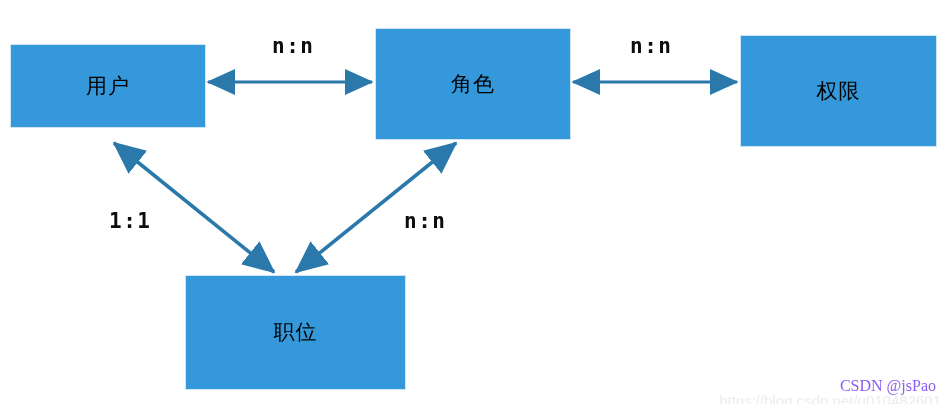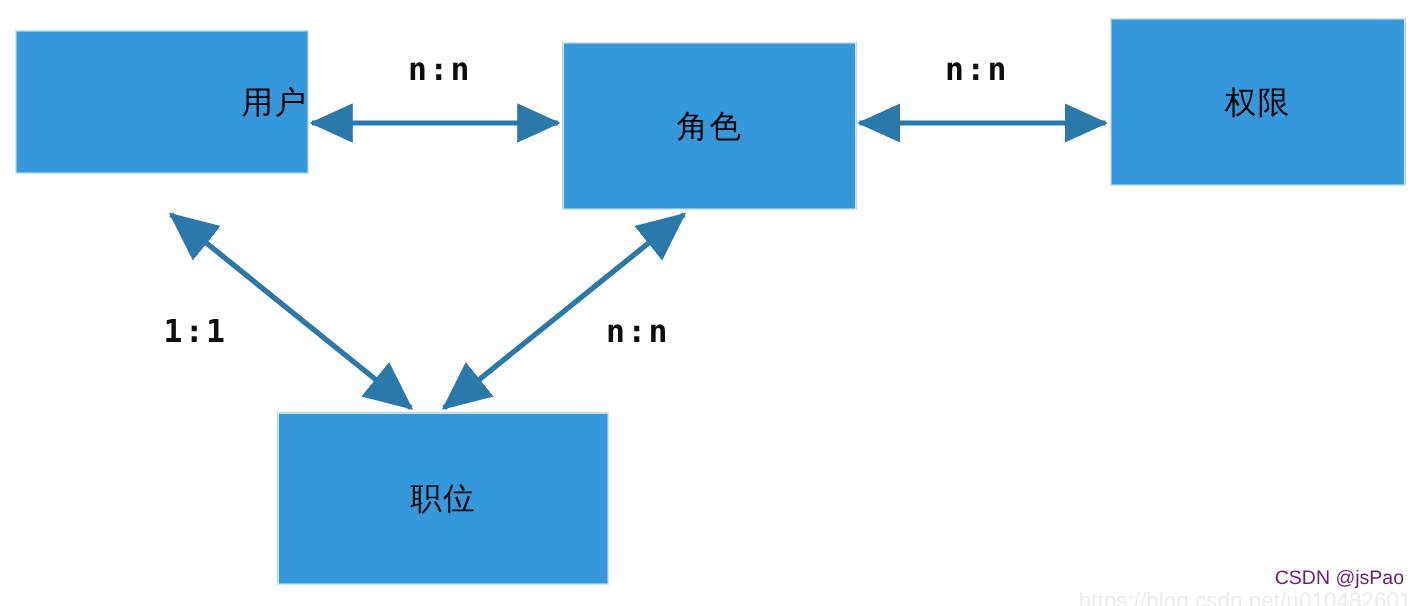--- a/index.html
+++ b/index.html
@@ -50,23 +50,23 @@
     font-weight: bold;
     color: #0d0d0d;
     white-space: nowrap;
     z-index: 3;
     letter-spacing: 1.5px;
   }
   #watermark-credit {
     position: absolute;
     right: 11px;
     top: 377px;
-    font-family: Liberation Sans, sans-serif;
-    font-size: 13px;
-    color: #701a75;
+    font-family: Liberation Serif, serif;
+    font-size: 16px;
+    color: #8b5cf6;
     white-space: nowrap;
     z-index: 4;
   }
   #watermark-url {
     position: absolute;
     right: 6px;
     top: 392px;
     font-family: "Liberation Sans", sans-serif;
     font-size: 15px;
     color: #ececec;
@@ -92,29 +92,29 @@
 
     <line x1="208" y1="82" x2="372" y2="82" stroke="#2b79ab" stroke-width="3.2" marker-start="url(#arrow-start)" marker-end="url(#arrow-end)"></line>
 
     <line x1="573" y1="82" x2="737" y2="82" stroke="#2b79ab" stroke-width="3.2" marker-start="url(#arrow-start)" marker-end="url(#arrow-end)"></line>
 
     <line x1="114" y1="143" x2="274" y2="272" stroke="#2b79ab" stroke-width="3.6" marker-start="url(#arrow-start)" marker-end="url(#arrow-end)"></line>
 
     <line x1="456" y1="143" x2="296" y2="272" stroke="#2b79ab" stroke-width="3.6" marker-start="url(#arrow-start)" marker-end="url(#arrow-end)"></line>
   </svg>
 
-  <div class="entity-box" style="left:10px; top:20px; width:196px; height:96px;justify-content:flex-end;">
+  <div class="entity-box" style="left:10px; top:44px; width:196px; height:84px;">
     <span class="entity-label">用户</span>
   </div>
 
   <div class="entity-box" style="left:375px; top:28px; width:196px; height:112px;justify-content:center;">
     <span class="entity-label">角色</span>
   </div>
 
-  <div class="entity-box" style="left:740px; top:12px; width:197px; height:112px;">
+  <div class="entity-box" style="left:740px; top:35px; width:197px; height:112px;">
     <span class="entity-label">权限</span>
   </div>
 
   <div class="entity-box" style="left:185px; top:275px; width:221px; height:115px;">
     <span class="entity-label">职位</span>
   </div>
 
   <span class="edge-label" style="left:272px; top:34px;">n:n</span>
 
   <span class="edge-label" style="left:630px; top:34px;">n:n</span>

